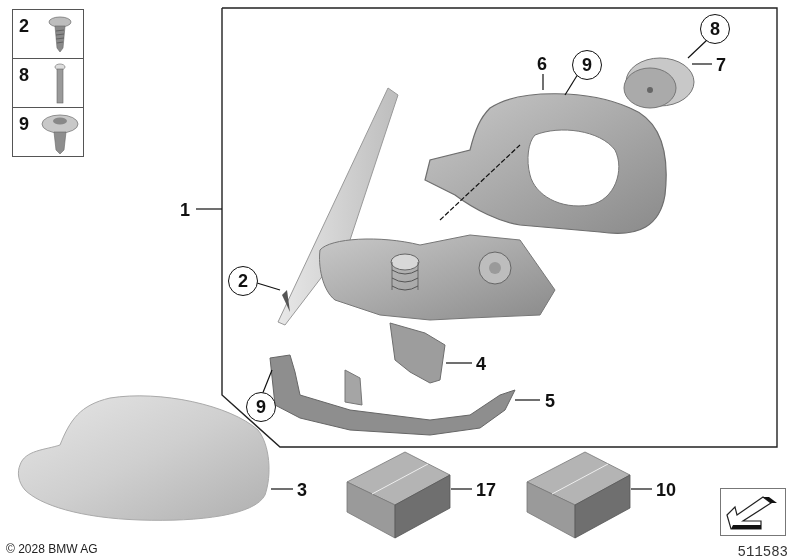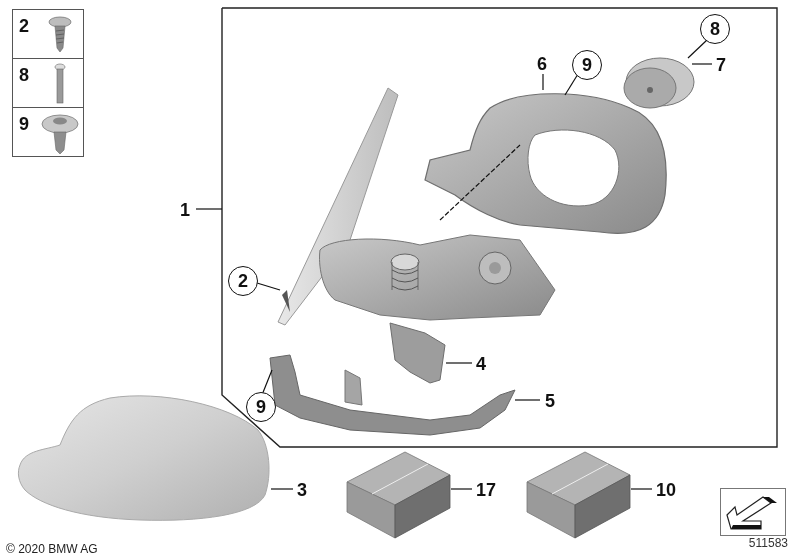--- a/index.html
+++ b/index.html
@@ -5,21 +5,21 @@
   html, body { margin:0; padding:0; background:#ffffff; }
   body { width:800px; height:560px; position:relative; overflow:hidden; font-family:"Liberation Sans", sans-serif; }
   .abs { position:absolute; }
   .callout { position:absolute; font-weight:bold; font-size:18px; color:#111; font-family:"Liberation Sans", sans-serif; line-height:1; }
   .circle { position:absolute; width:30px; height:30px; border:1.6px solid #111; border-radius:50%; background:#fff; display:flex; align-items:center; justify-content:center; font-weight:bold; font-size:18px; color:#111; box-sizing:border-box; }
   .legend-box { position:absolute; left:12px; top:9px; width:72px; height:148px; border:1.5px solid #555; box-sizing:border-box; }
   .legend-cell { position:absolute; left:0; width:100%; height:49px; border-bottom:1.5px solid #555; box-sizing:border-box; }
   .legend-cell:last-child { border-bottom:none; }
   .legend-num { position:absolute; left:6px; top:6px; font-weight:bold; font-size:18px; color:#111; }
   .copyright { position:absolute; left:6px; bottom:4px; font-size:12px; color:#222; }
-  .ref-num { position:absolute; right:12px; bottom:10px; font-size:12px; color:#333; }
+  .ref-num { position:absolute; right:12px; bottom:0; font-size:14px; color:#333;font-family:Liberation Mono, monospace; }
   .nav-box { position:absolute; left:720px; top:488px; width:66px; height:48px; border:1px solid #777; box-sizing:border-box; background:#fff; cursor:pointer; }
 </style>
 </head>
 <body>
 
 <div class="legend-box">
   <div class="legend-cell" style="top:0">
     <span class="legend-num">2</span>
     <svg class="abs" style="left:30px;top:4px" width="34" height="42">
       <ellipse cx="17" cy="8" rx="11" ry="5" fill="#bdbdbd" stroke="#777" stroke-width="0.8"></ellipse>
@@ -155,13 +155,13 @@
 <span class="callout" style="left:656px;top:481px">10</span>
 
 <div class="nav-box">
   <svg width="64" height="46">
     <path d="M6 26 L10 40 L40 40 L40 32 L22 32 L50 14 L42 8 L16 26 L14 18 Z" fill="#fff" stroke="#222" stroke-width="1.2"></path>
     <path d="M10 40 L40 40 L40 36 L12 36 Z" fill="#111"></path>
     <path d="M42 8 L50 14 L56 14 L48 8 Z" fill="#111"></path>
   </svg>
 </div>
 <span class="ref-num">511583</span>
-<span class="copyright">© 2020 BMW AG</span>
+<span class="copyright">© 2028 BMW AG</span>
 
 </body></html>

